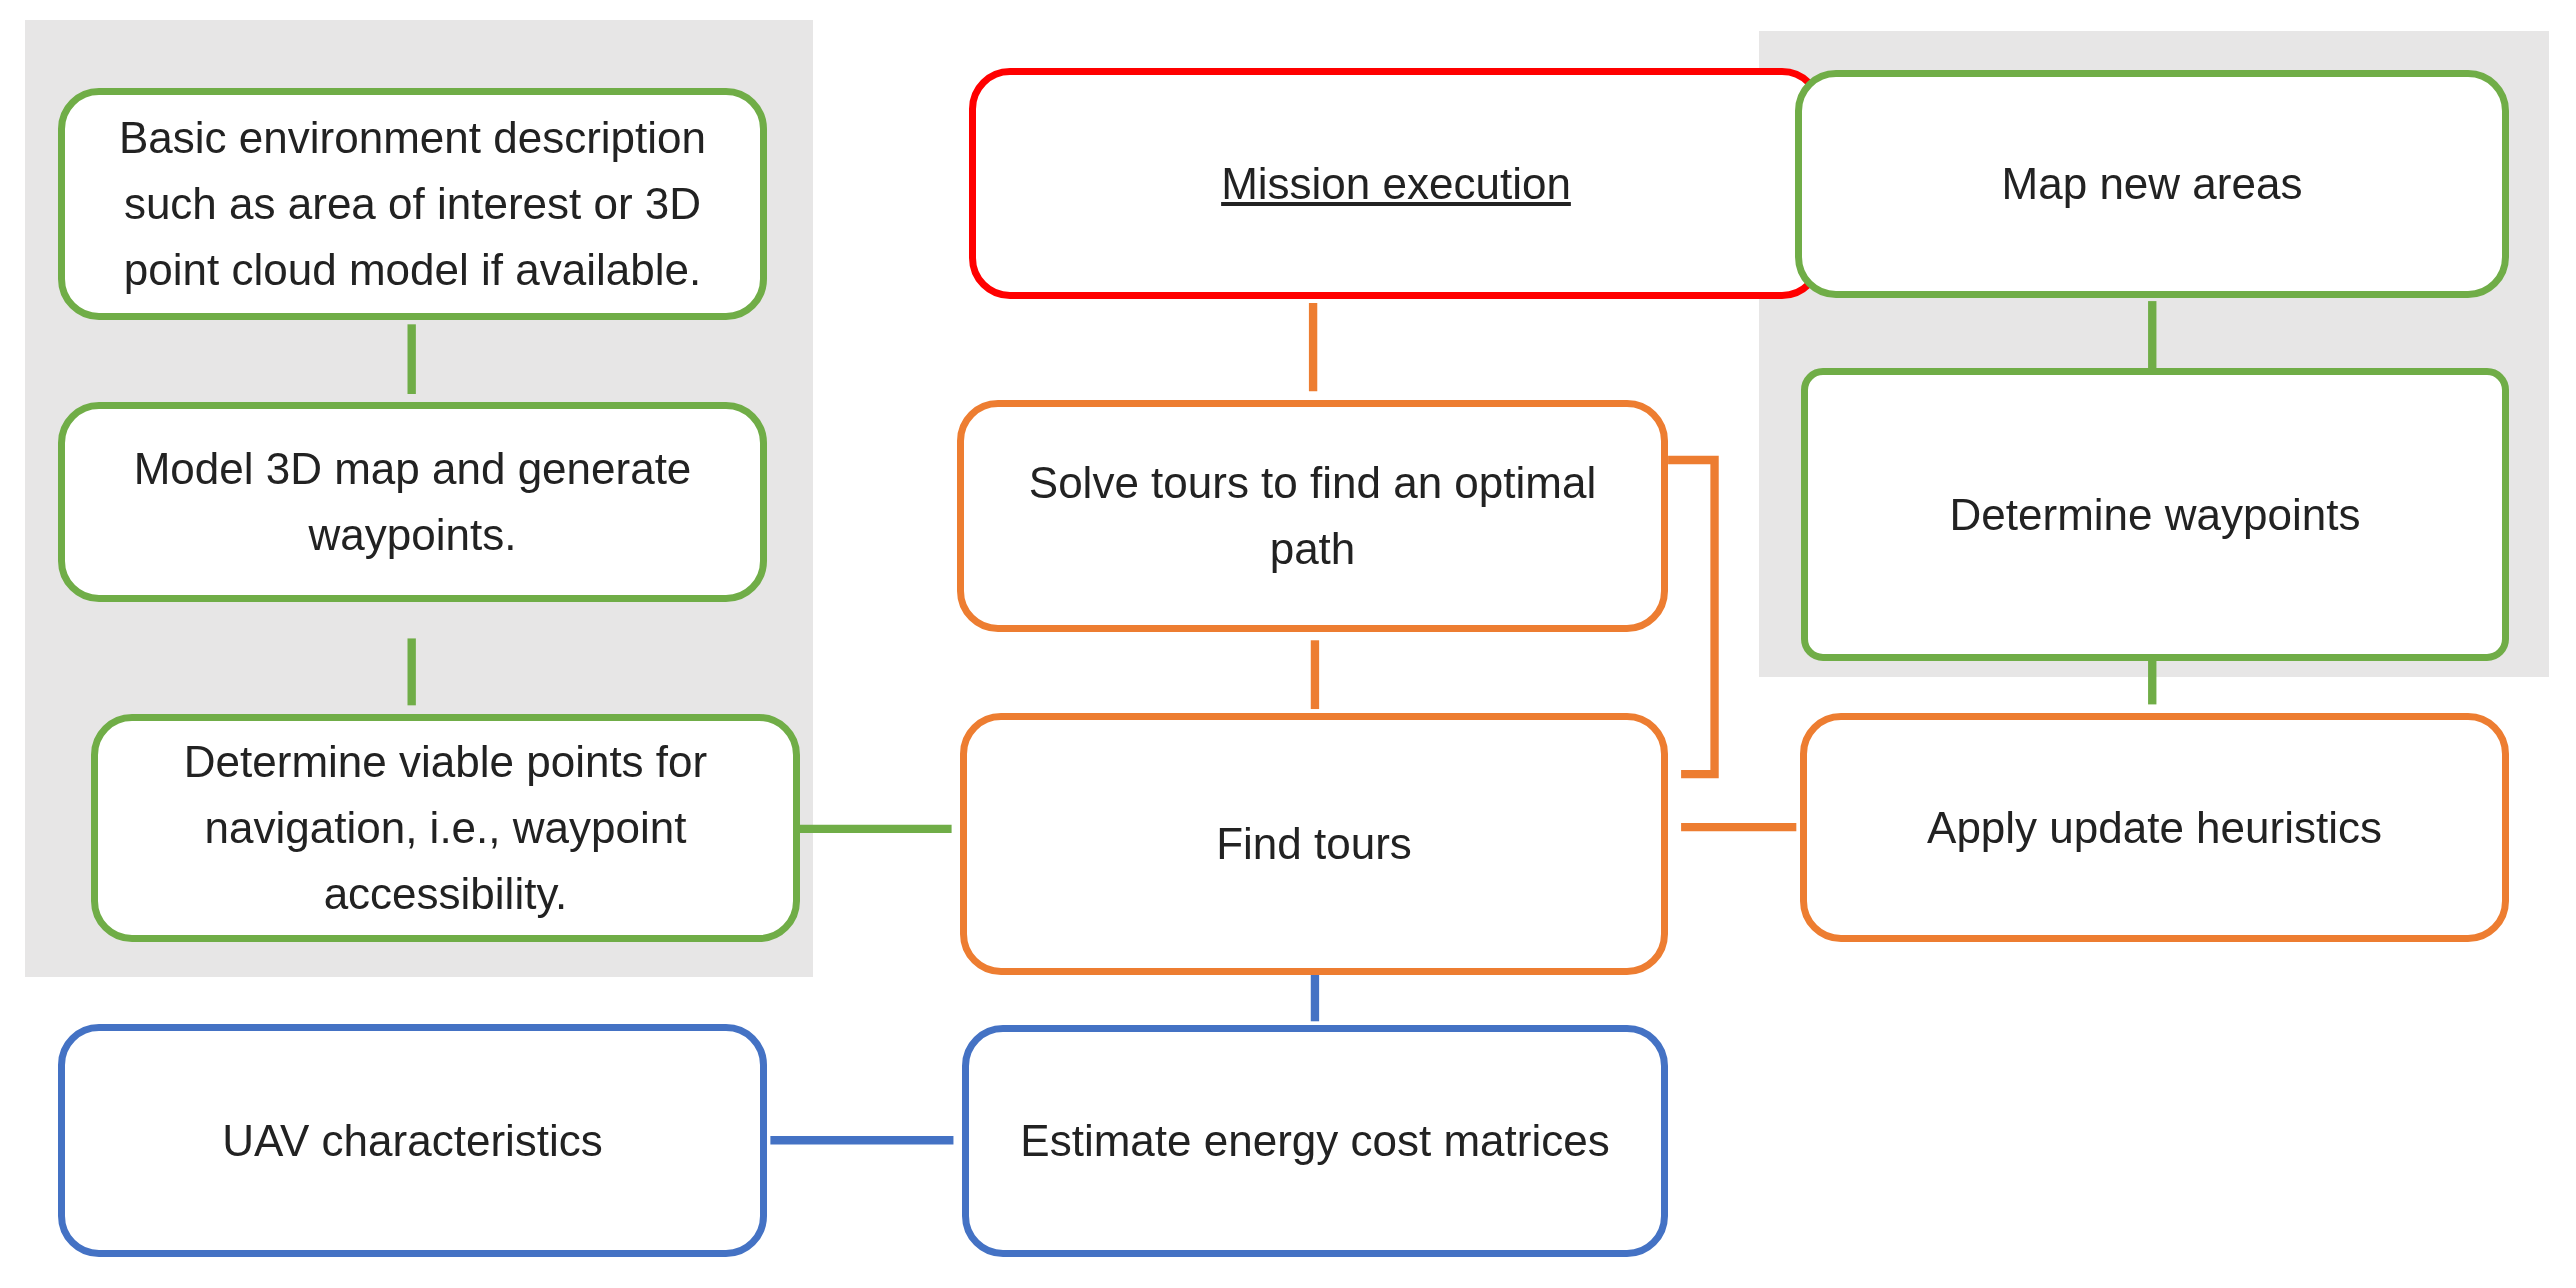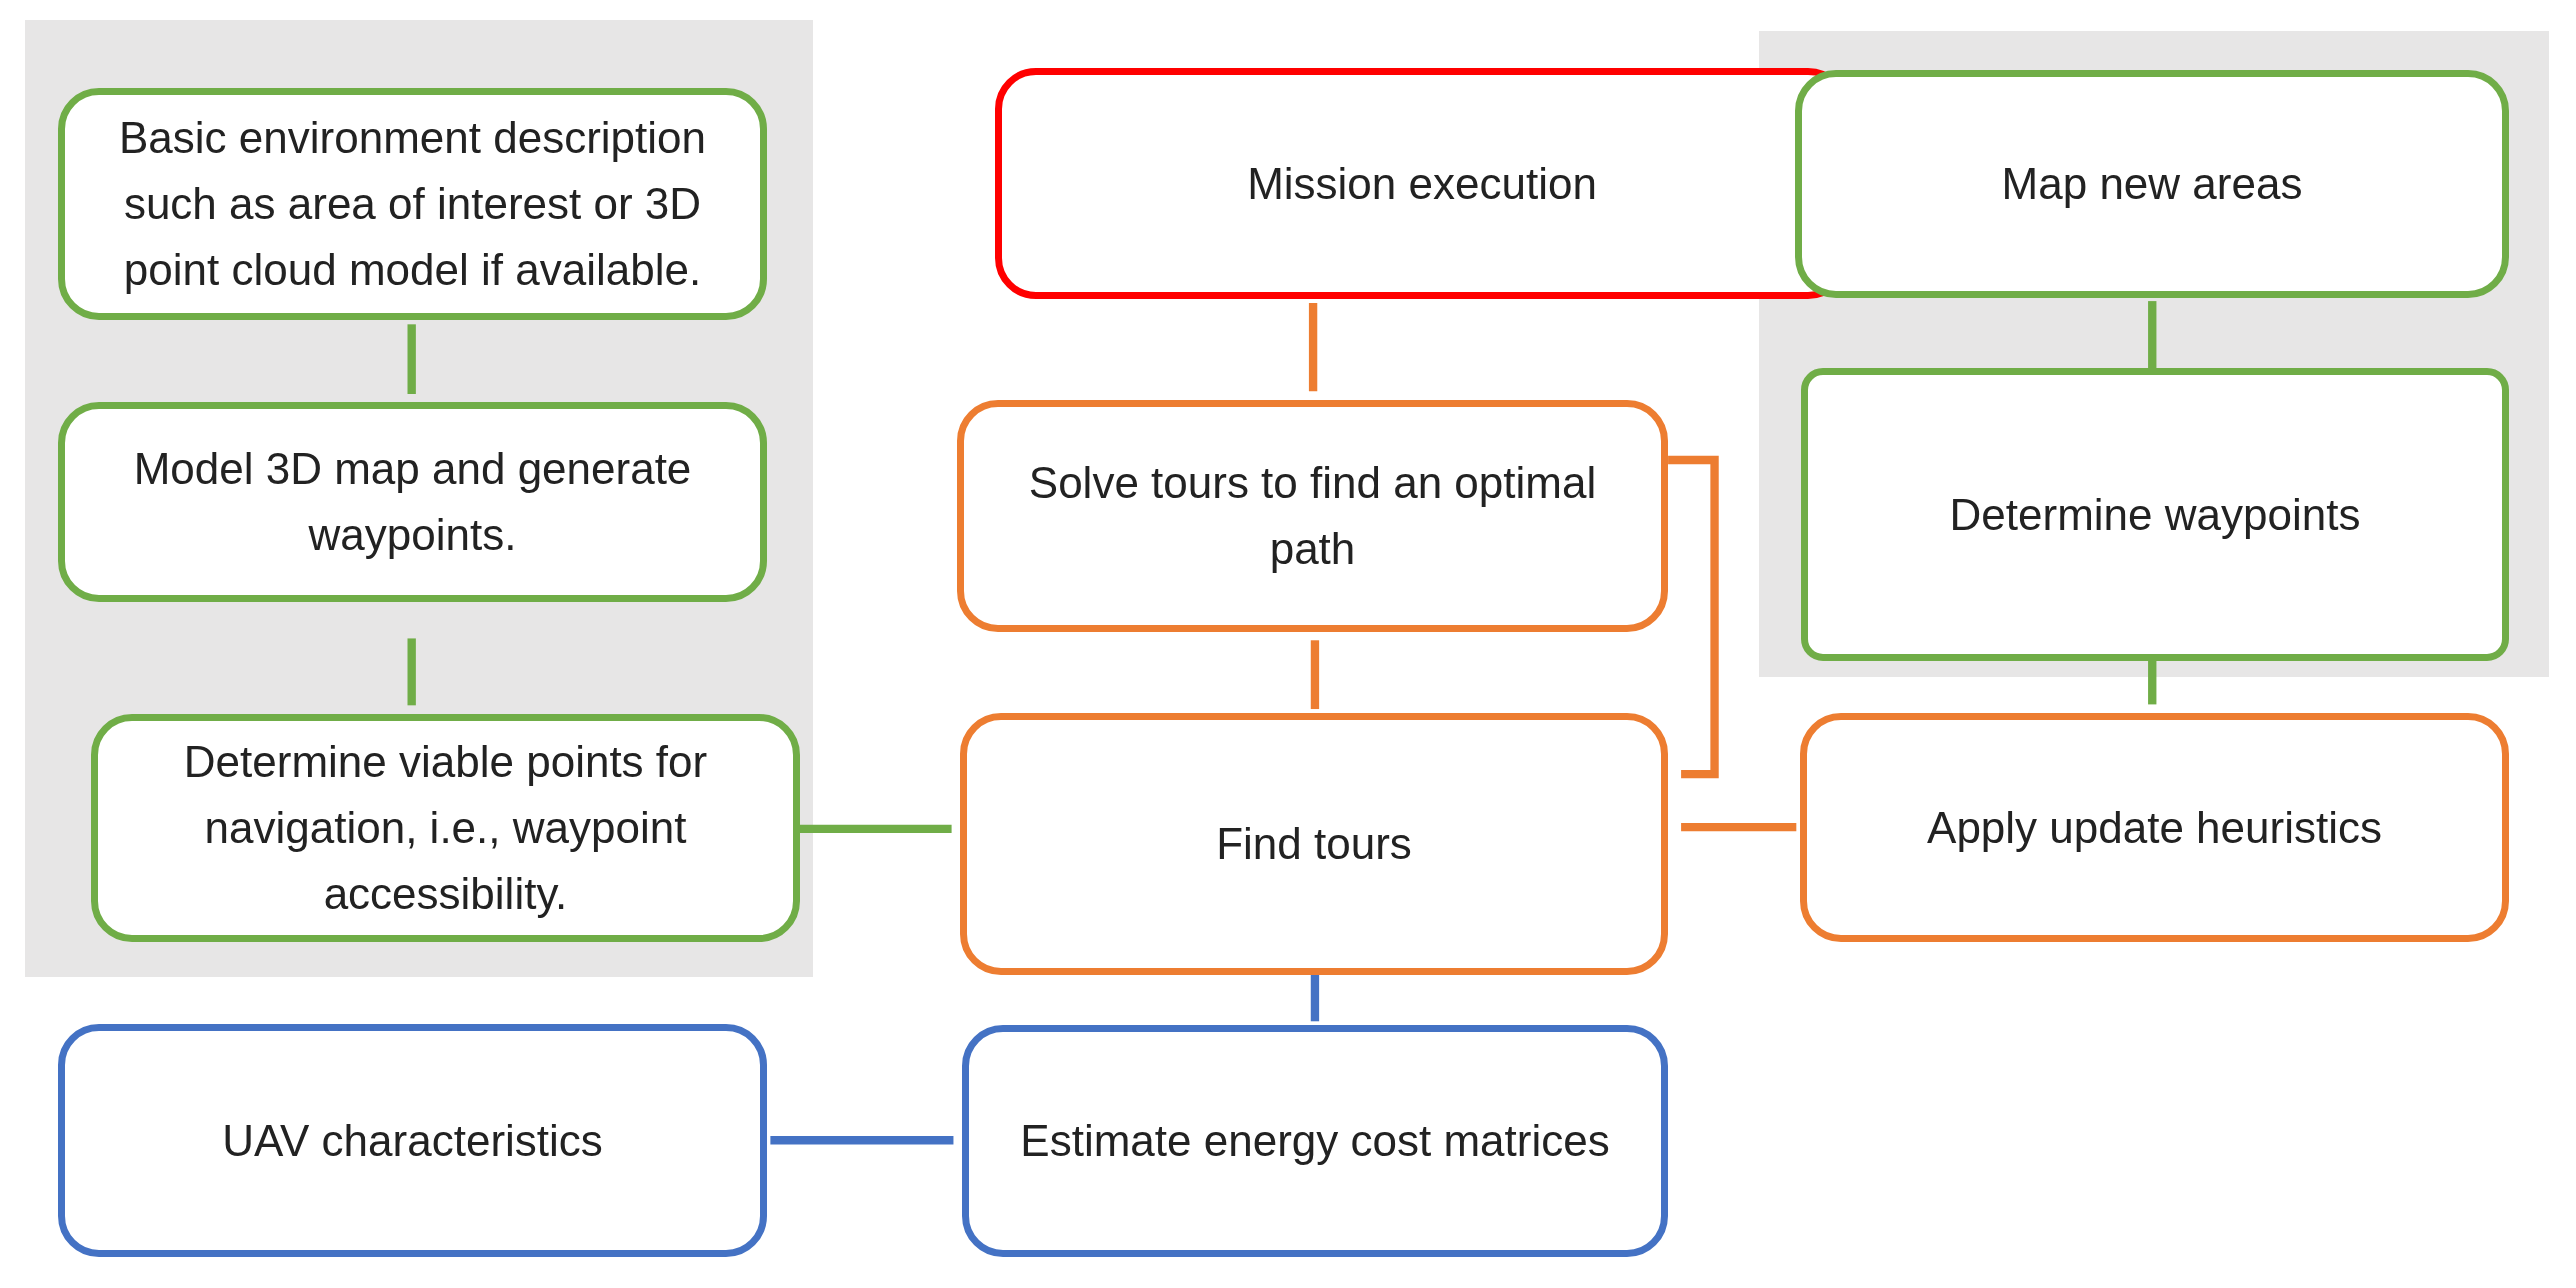--- a/index.html
+++ b/index.html
@@ -59,21 +59,21 @@
   .node.green  { border-color: var(--c-green,  #70AD47); }
   .node.orange { border-color: var(--c-orange, #ED7D31); }
   .node.blue   { border-color: var(--c-blue,   #4472C4); }
   .node.red    { border-color: var(--c-red,    #FF0000); }
 
   
   #n-basic        { left: 58px;   top: 88px;   width: 709px; height: 232px; }
   #n-model3d      { left: 58px;   top: 402px;  width: 709px; height: 200px; }
   #n-viable       { left: 58px;   top: 714px;  width: 709px; height: 228px; margin-left: 33px; }
   #n-uav          { left: 58px;   top: 1024px; width: 709px; height: 233px; }
-  #n-mission      { left: 995px; top: 68px;   width: 854px; height: 231px; }
+  #n-mission      { left: 969px; top: 68px;   width: 854px; height: 231px; text-decoration: underline; }
   #n-solve        { left: 957px; top: 400px;  width: 711px; height: 232px; }
   #n-find         { left: 960px; top: 713px;  width: 708px; height: 262px; }
   #n-estimate     { left: 962px; top: 1025px; width: 706px; height: 232px; text-align: right; }
   #n-mapnew       { left: 1795px; top: 70px;   width: 714px; height: 228px; }
   #n-waypoints    { left: 1801px; top: 368px;  width: 708px; height: 293px; border-radius: 22px; }
   #n-apply        { left: 1800px; top: 713px;  width: 709px; height: 229px; }
 </style>
 </head>
 <body>
 

